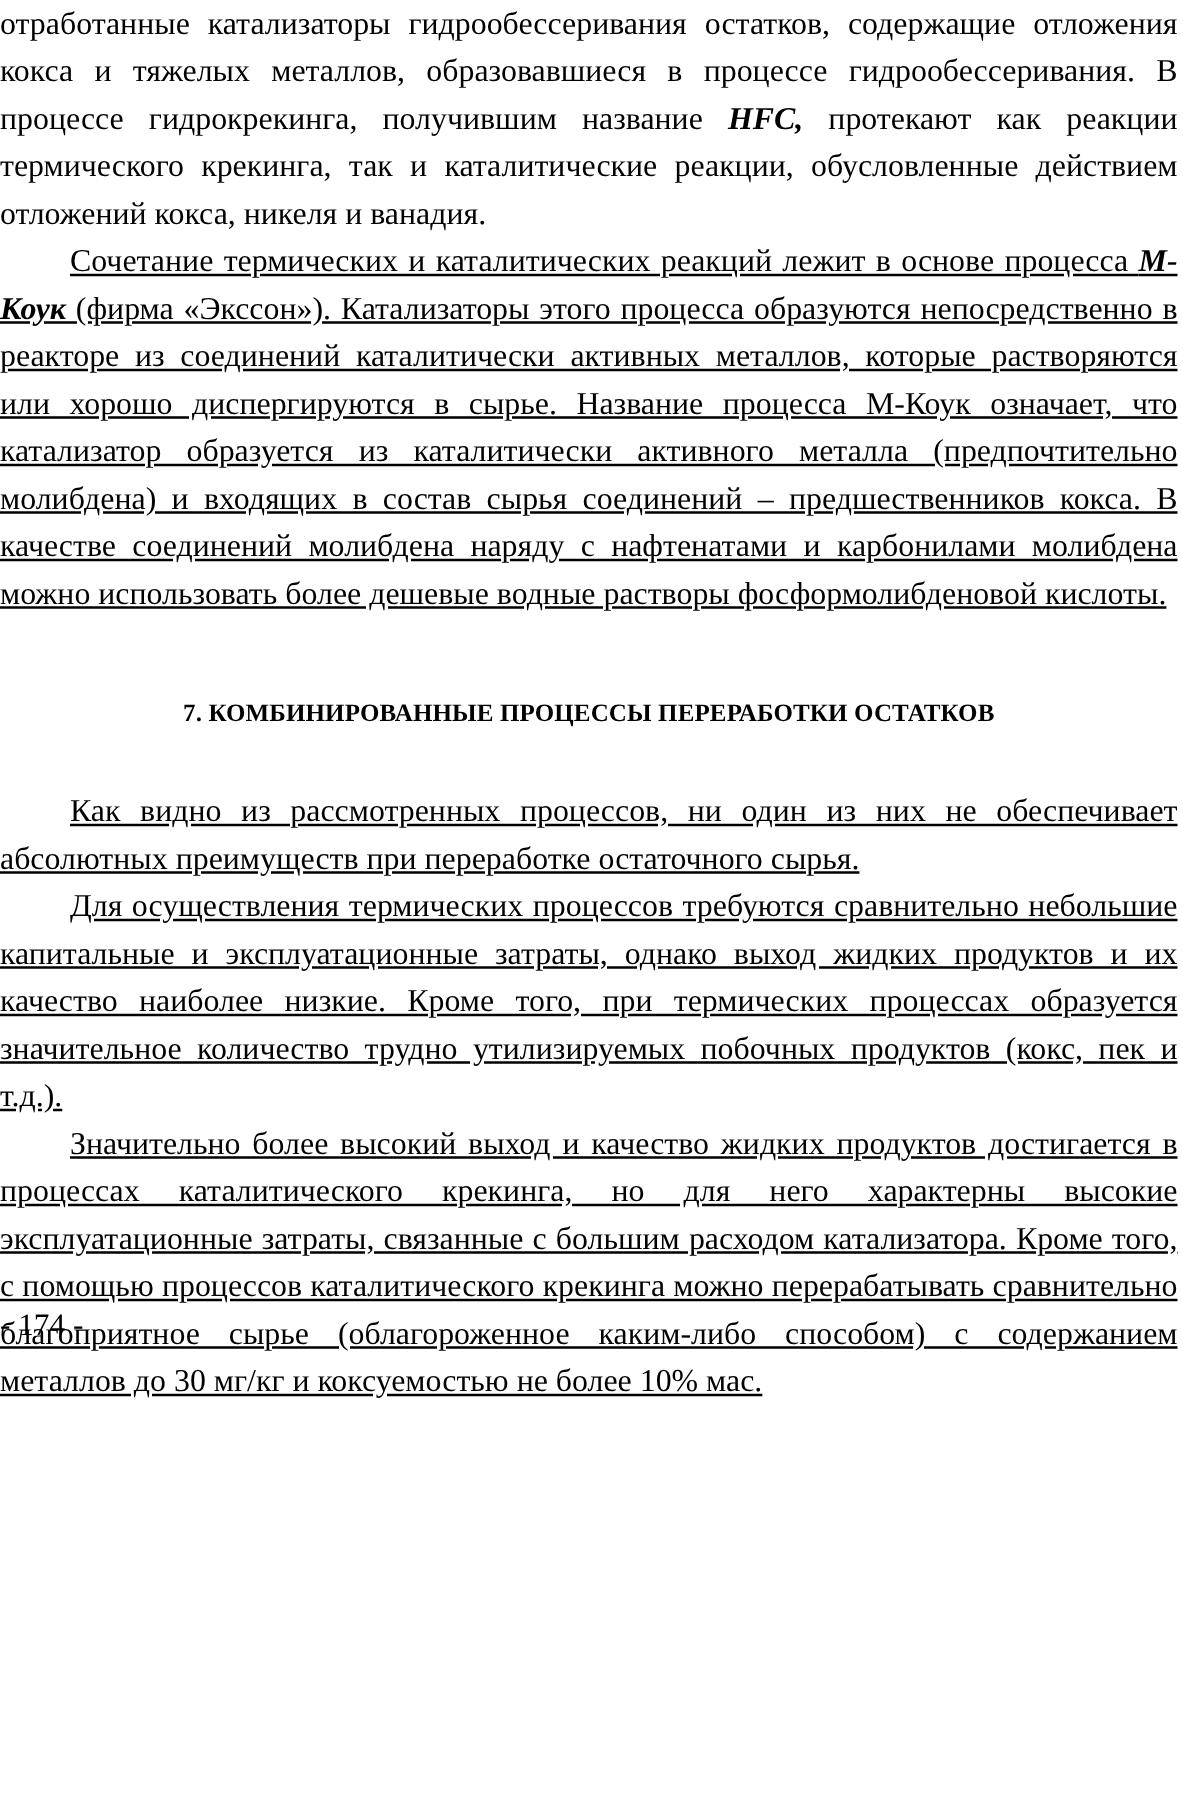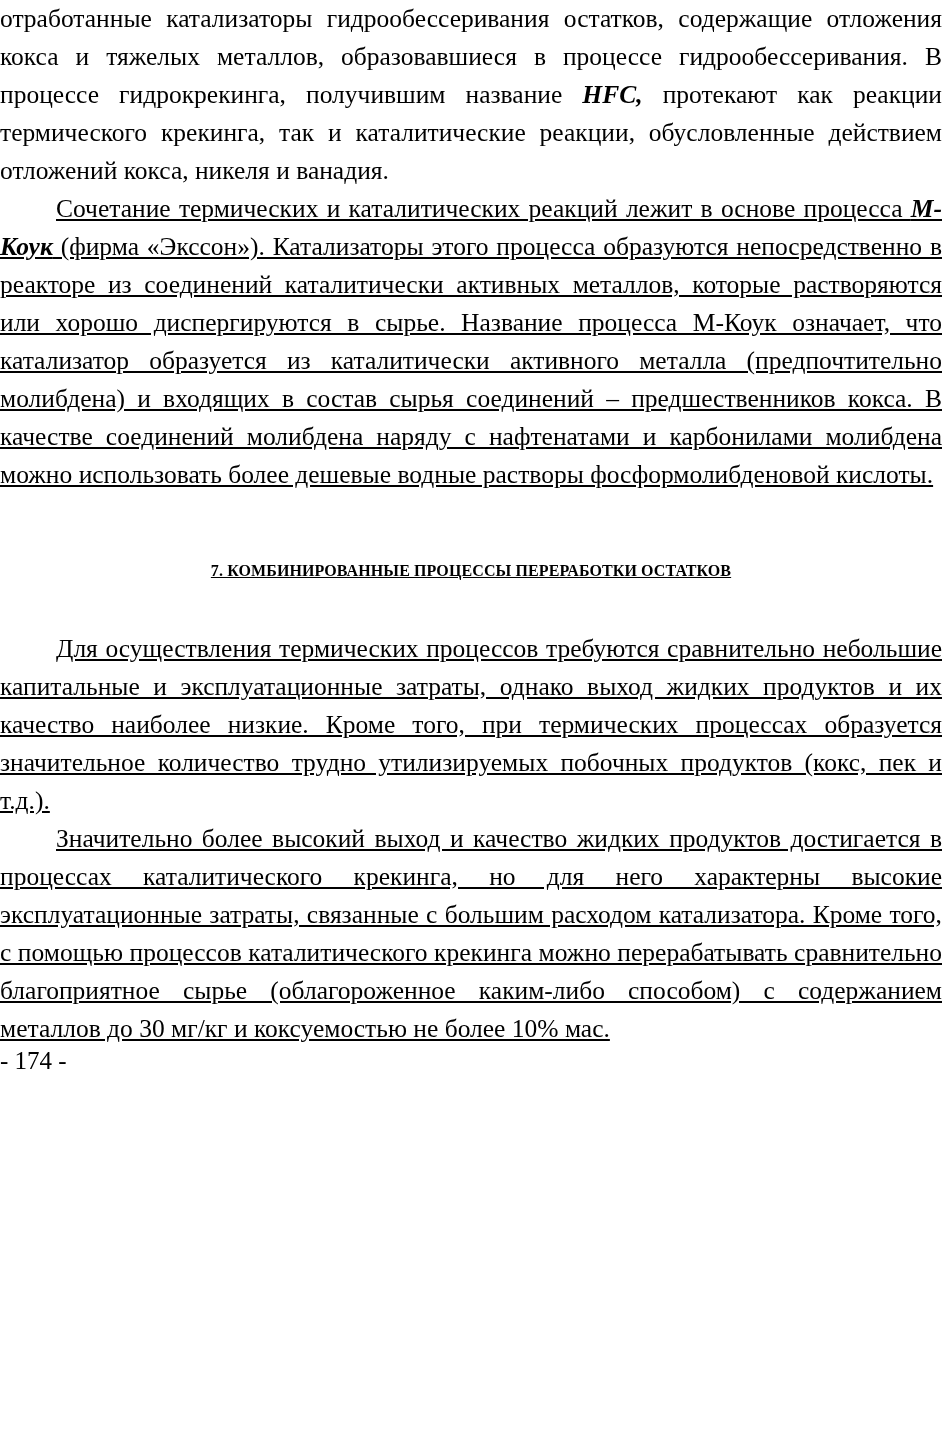--- a/index.html
+++ b/index.html
@@ -41,26 +41,25 @@
   p.indent {
     text-indent: 56px;
     text-decoration: underline;
   }
   .bi {
     font-weight: bold;
     font-style: italic;
   }
   h2.section-heading {
     margin: 0;
-    font-size: 16px;
+    font-size: 20px;
     line-height: 38px;
     font-weight: bold;
     text-align: center;
     letter-spacing: 0.1px;
-    text-decoration: underline;
   }
   .gap-lg { height: 58px; }
   .gap-md { height: 40px; }
   .page-number {
     position: absolute;
     left: 0;
     right: 0;
     bottom: 24px;
     text-align: left;
     font-size: 25px;
@@ -81,20 +80,23 @@
     <p class="para indent">
       <span>Сочетание термических и каталитических реакций лежит в основе процесса </span><span class="bi">М-Коук</span><span> (фирма «Экссон»). Катализаторы этого процесса образуются непосредственно в реакторе из соединений каталитически активных металлов, которые растворяются или хорошо диспергируются в сырье. Название процесса  М-Коук означает, что катализатор образуется из каталитически активного металла (предпочтительно молибдена) и входящих в состав сырья соединений – предшественников кокса. В качестве соединений молибдена наряду с нафтенатами и карбонилами молибдена можно использовать более дешевые водные растворы фосформолибденовой кислоты.</span>
     </p>
 
     <div class="gap-lg"></div>
 
     <h2 class="section-heading">7. КОМБИНИРОВАННЫЕ ПРОЦЕССЫ ПЕРЕРАБОТКИ ОСТАТКОВ</h2>
 
     <div class="gap-md"></div>
 
+    <p class="para indent">
+      <span>Как видно из рассмотренных процессов, ни один из них не обеспечивает абсолютных преимуществ при переработке остаточного сырья.</span>
+    </p>
 
     <p class="para indent">
       <span>Для осуществления термических процессов требуются сравнительно небольшие капитальные и эксплуатационные затраты, однако выход жидких продуктов и их качество наиболее низкие. Кроме того, при термических процессах образуется значительное количество трудно утилизируемых побочных продуктов (кокс, пек и т.д.).</span>
     </p>
 
     <p class="para indent">
       <span>Значительно более высокий выход и качество жидких продуктов достигается в процессах каталитического крекинга, но для него характерны высокие эксплуатационные затраты, связанные с большим расходом катализатора. Кроме того, с помощью процессов каталитического крекинга можно перерабатывать сравнительно благоприятное сырье (облагороженное каким-либо способом) с содержанием металлов до 30 мг/кг и коксуемостью не более 10% мас.</span>
     </p>
 
   </div>

